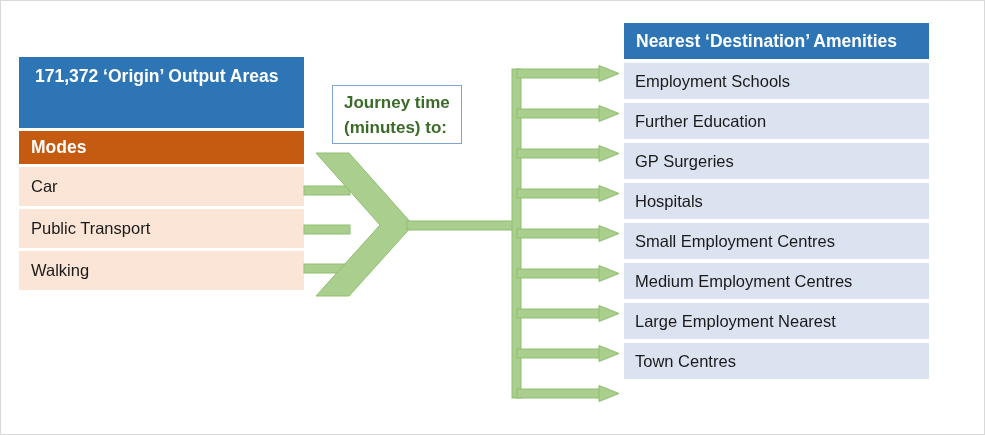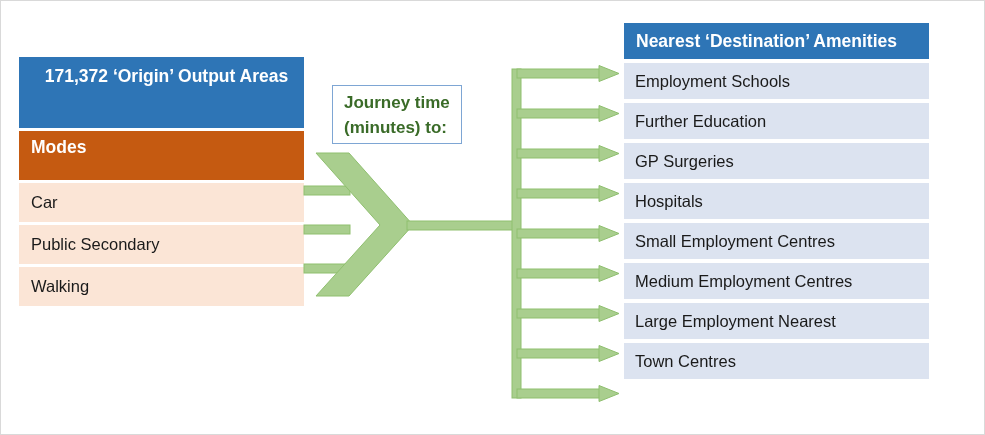--- a/index.html
+++ b/index.html
@@ -6,26 +6,26 @@
   body{font-family:"Liberation Sans","DejaVu Sans",sans-serif;}
   #canvas{
     position:relative;width:985px;height:435px;background:#ffffff;
     overflow:hidden;box-sizing:border-box;border:1px solid #d9d9d9;
   }
 
   
   #origin-panel{position:absolute;left:18px;top:56px;width:285px;}
   #origin-title{
     background:#2E75B6;color:#ffffff;font-weight:bold;font-size:17.5px;
-    line-height:23px;text-align:center;padding:8px 6px 9px 16px;
+    line-height:23px;text-align:left;padding:8px 6px 9px 16px;
     box-sizing:border-box;height:71px;
   }
   #modes-header{
     background:#C55A11;color:#ffffff;font-weight:bold;font-size:17.5px;
-    height:49px;line-height:33px;padding-left:12px;box-sizing:border-box;
+    height:33px;line-height:33px;padding-left:12px;box-sizing:border-box;
     margin-top:3px;
   }
   .mode-row{
     background:#FBE5D6;color:#1a1a1a;font-size:16.5px;height:39px;
     line-height:39px;padding-left:12px;box-sizing:border-box;margin-top:3px;
   }
 
   
   #journey-box{
     position:absolute;left:331px;top:84px;width:130px;height:59px;
@@ -50,21 +50,21 @@
 </style>
 </head>
 <body>
 
 <div id="canvas">
 
   <div id="origin-panel">
     <div id="origin-title">171,372 ‘Origin’ Output Areas</div>
     <div id="modes-header">Modes</div>
     <div class="mode-row">Car</div>
-    <div class="mode-row">Public Secondary</div>
+    <div class="mode-row">Public Transport</div>
     <div class="mode-row">Walking</div>
   </div>
 
   <div id="journey-box">
     <div>Journey time</div>
     <div>(minutes) to:</div>
   </div>
 
   <svg id="wires" viewBox="0 0 985 435">
     <g fill="#A9CE8E" stroke="#8FBF6F" stroke-width="1">

